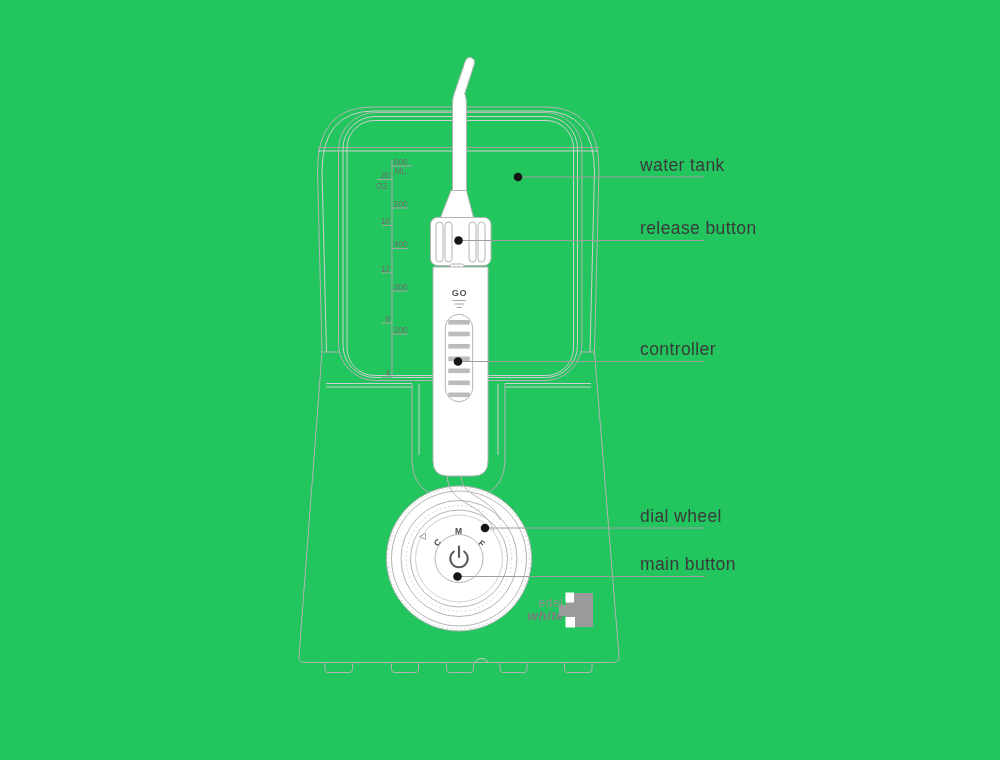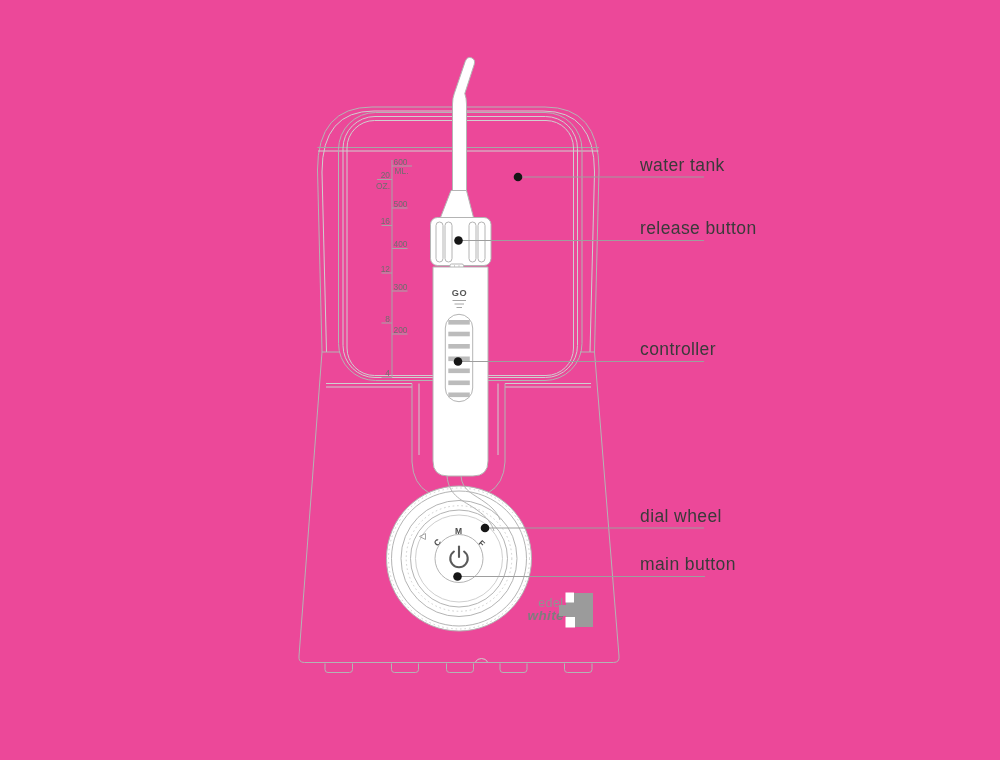--- a/index.html
+++ b/index.html
@@ -1,16 +1,16 @@
 <!DOCTYPE html>
 <html><head>
 <meta charset="utf-8">
 <style>
   html,body{margin:0;padding:0;background:#fff;}
-  .stage{position:relative;width:1000px;height:760px;background:#ec4899;overflow:hidden;
+  .stage{position:relative;width:1000px;height:760px;background:#22c55e;overflow:hidden;
          font-family:"Liberation Sans",sans-serif;}
   svg{position:absolute;left:0;top:0;}
   .ln  {stroke:#b4b4b4;fill:none;stroke-width:1;}
   .lnw {stroke:#b4b4b4;fill:#ffffff;stroke-width:1;}
   .lnl {stroke:#cfcfcf;fill:none;stroke-width:1;}
   .lnd {stroke:#a6a6a6;fill:none;stroke-width:1;}
   .leader{stroke:#9e9e9e;fill:none;stroke-width:1;}
   .dot{fill:#161616;stroke:none;}
   .bar{fill:#bcbcbc;stroke:none;}
   .callout-text{font-size:17.5px;fill:#3a3a3a;letter-spacing:.4px;font-weight:400;

